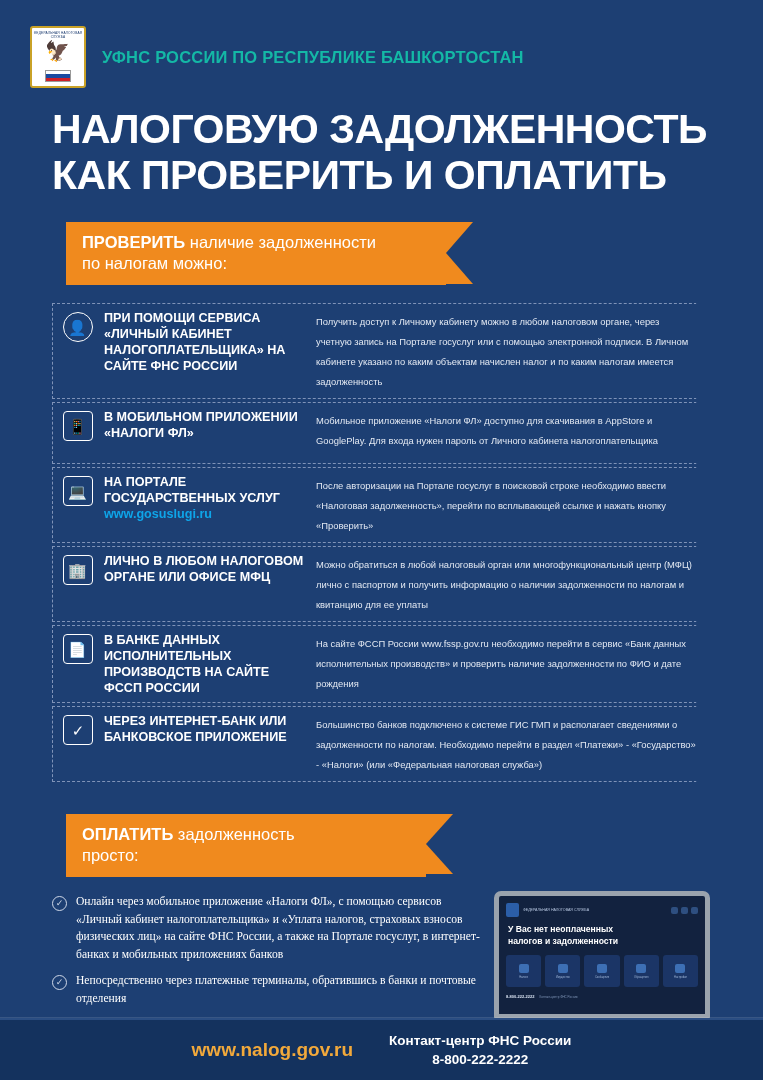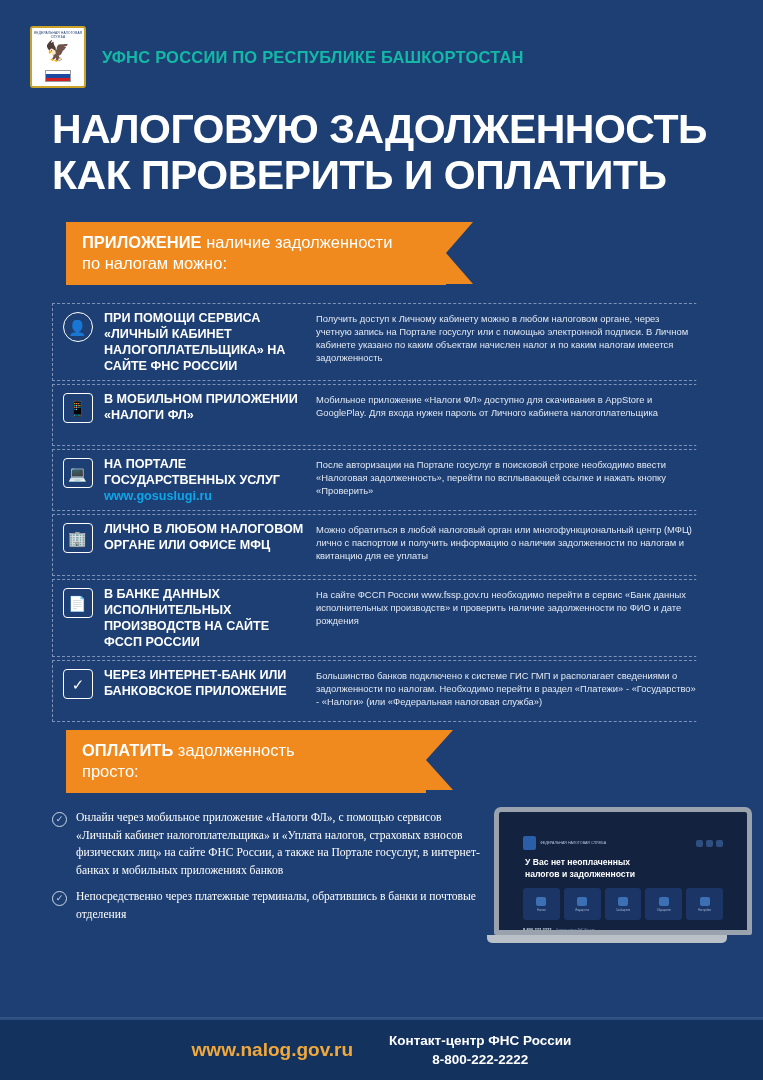--- a/index.html
+++ b/index.html
@@ -81,21 +81,21 @@
   .banner::after {
     content: "";
     position: absolute; top: 0; right: -27px;
     width: 0; height: 0;
     border-top: 31px solid #f08a1e;
     border-bottom: 31px solid #f08a1e;
     border-right: 27px solid transparent;
   }
   .banner b { font-weight: bold; }
   .banner .light { font-weight: normal; }
-  .banner.pay { margin-top: 8px; width: 360px; }
+  .banner.pay { margin-top: 32px; width: 360px; }
   .banner.pay::after {
     border-top: 30px solid #f08a1e;
     border-bottom: 30px solid #f08a1e;
   }
   
   .rows { margin: 18px 0 0 52px; width: 672px; }
   .row {
     position: relative;
     display: flex;
     align-items: flex-start;
@@ -139,21 +139,21 @@
   .row-label .site {
     display: block;
     color: #0ea5e9;
     font-size: 12.6px;
     text-transform: lowercase;
   }
   .row-desc {
     position: relative;
     color: #e2e8f2;
     font-size: 9.4px;
-    line-height: 13px;
+    line-height: 20px;
     padding-right: 28px;
     padding-top: 2px;
   }
   
   .pay-section {
     position: relative;
     margin: 14px 0 0 52px;
     width: 690px;
     display: flex;
   }
@@ -174,25 +174,25 @@
     font-size: 9px; color: #cfd8e8;
     margin-top: 3px;
   }
   
   .laptop {
     position: absolute;
     right: 8px; top: 0;
     width: 240px;
   }
   .laptop-screen {
-    width: 258px; height: 128px;
+    width: 216px; height: 128px;
     background: #12223f;
     border: 5px solid #9aa3ad;
     border-radius: 7px 7px 2px 2px;
-    padding: 24px;
+    padding: 7px;
     position: relative;
     overflow: hidden;
   }
   .lap-top-bar {
     display: flex; align-items: center; gap: 4px;
     margin-bottom: 6px;
   }
   .lap-logo {
     width: 13px; height: 14px; background: #2b5ea8;
     border-radius: 2px;
@@ -273,21 +273,21 @@
     <div class="header-title">УФНС РОССИИ ПО РЕСПУБЛИКЕ БАШКОРТОСТАН</div>
   </div>
 
   <div class="main-title">
     <div>НАЛОГОВУЮ ЗАДОЛЖЕННОСТЬ</div>
     <div>КАК ПРОВЕРИТЬ И ОПЛАТИТЬ</div>
   </div>
 
   <div class="banner">
     <div>
-      <b>ПРИЛОЖЕНИЕ</b><span class="light"> наличие задолженности</span>
+      <b>ПРОВЕРИТЬ</b><span class="light"> наличие задолженности</span>
     </div>
     <div class="light">по налогам можно:</div>
   </div>
 
   <div class="rows">
 
     <div class="row">
       <div class="chev"></div>
       <div class="row-icon">
         <div class="ic circle">👤</div>

